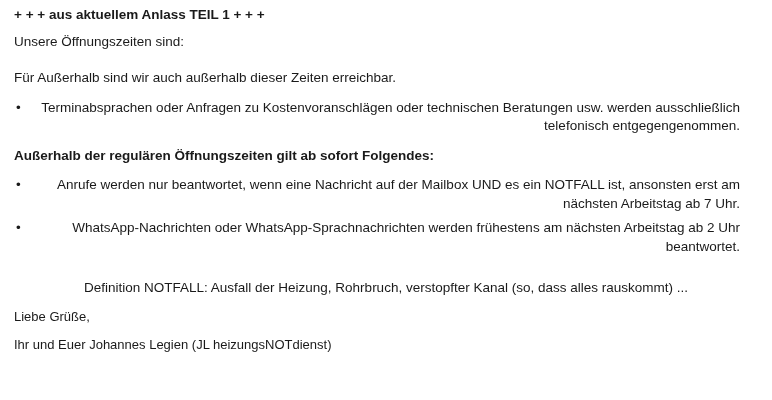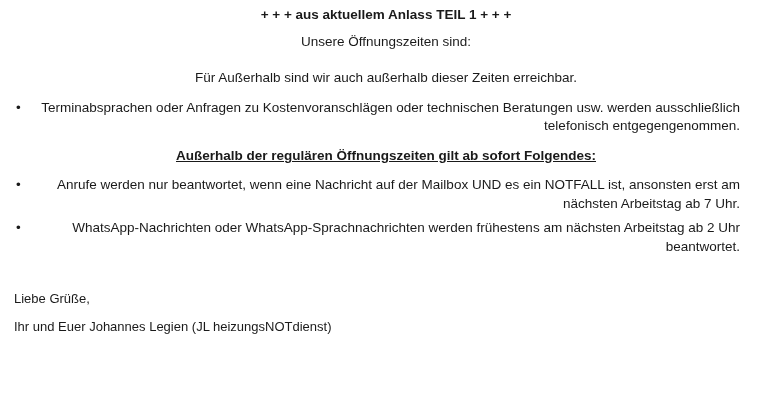--- a/index.html
+++ b/index.html
@@ -19,27 +19,25 @@
     height: 400px;
     box-sizing: border-box;
     padding: 6px 14px 0 14px;
     position: relative;
   }
   .line {
     font-size: 13.5px;
     line-height: 1.35;
   }
   .center {
-    text-align: center;
   }
   .bold {
     font-weight: bold;
   }
   .underline {
-    text-decoration: underline;
   }
   .spacer-sm { height: 9px; }
   .spacer-xs { height: 6px; }
   .spacer-md { height: 11px; }
   .bullet-row {
     display: flex;
     align-items: flex-start;
     font-size: 13.5px;
     line-height: 1.38;
   }
@@ -108,20 +106,21 @@
   <div class="bullet-row">
     <span class="bullet-mark">•</span>
     <span class="bullet-text">WhatsApp-Nachrichten oder WhatsApp-Sprachnachrichten werden frühestens am nächsten Arbeitstag ab 2 Uhr beantwortet.</span>
   </div>
 
   <div class="spacer-md"></div>
 
 
   <div class="spacer-md"></div>
 
+  <div class="indent-def">Definition NOTFALL: Ausfall der Heizung, Rohrbruch, verstopfter Kanal (so, dass alles rauskommt) ...</div>
 
   <div class="spacer-md"></div>
 
   <div class="plain-left">Liebe Grüße,</div>
 
   <div class="spacer-md"></div>
 
   <div class="plain-left">Ihr und Euer Johannes Legien (JL heizungsNOTdienst)</div>
 
 </div>

